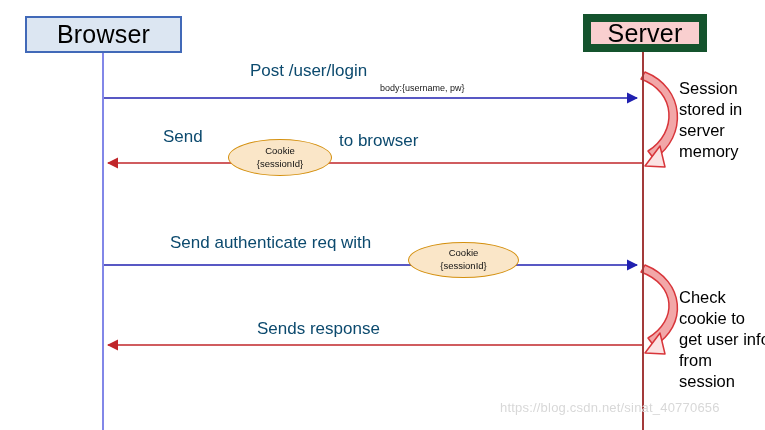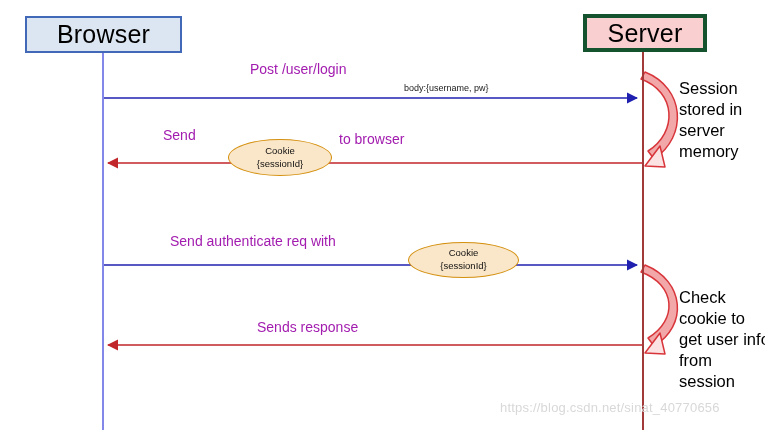--- a/index.html
+++ b/index.html
@@ -36,21 +36,21 @@
   #browser-box {
     left: 25px; top: 16px;
     width: 157px; height: 37px;
     background: #dce6f2;
     border: 2px solid #4169b8;
   }
   #server-box {
     left: 583px; top: 14px;
     width: 124px; height: 38px;
     background: #f9cfcf;
-    border: 4px solid #14532d;
+    border: 8px solid #14532d;
   }
 
   
   #browser-lifeline {
     left: 102px; top: 53px;
     width: 2px; height: 377px;
     background: #8287e8;
   }
   #server-lifeline {
     left: 642px; top: 52px;
@@ -60,33 +60,33 @@
 
   
   #arrows {
     left: 0; top: 0;
     width: 765px; height: 430px;
     pointer-events: none;
   }
 
   
   .msg-label {
-    font-size: 14px;
-    color: #a21caf;
+    font-size: 17px;
+    color: #0c4a6e;
     white-space: nowrap;
     line-height: 1.1;
   }
   .msg-sub {
     font-size: 9px;
     color: #1a1a1a;
     white-space: nowrap;
     line-height: 1.1;
   }
   #label-post      { left: 250px; top: 62px; }
-  #label-post-body { left: 404px; top: 84px; }
+  #label-post-body { left: 380px; top: 84px; }
   #label-sends-a   { left: 163px; top: 128px; }
   #label-sends-b   { left: 339px; top: 132px; }
   #label-authreq   { left: 170px; top: 234px; }
   #label-response  { left: 257px; top: 320px; }
 
   
   .cookie {
     box-sizing: border-box;
     border-radius: 50%;
     background: #fae6c8;

